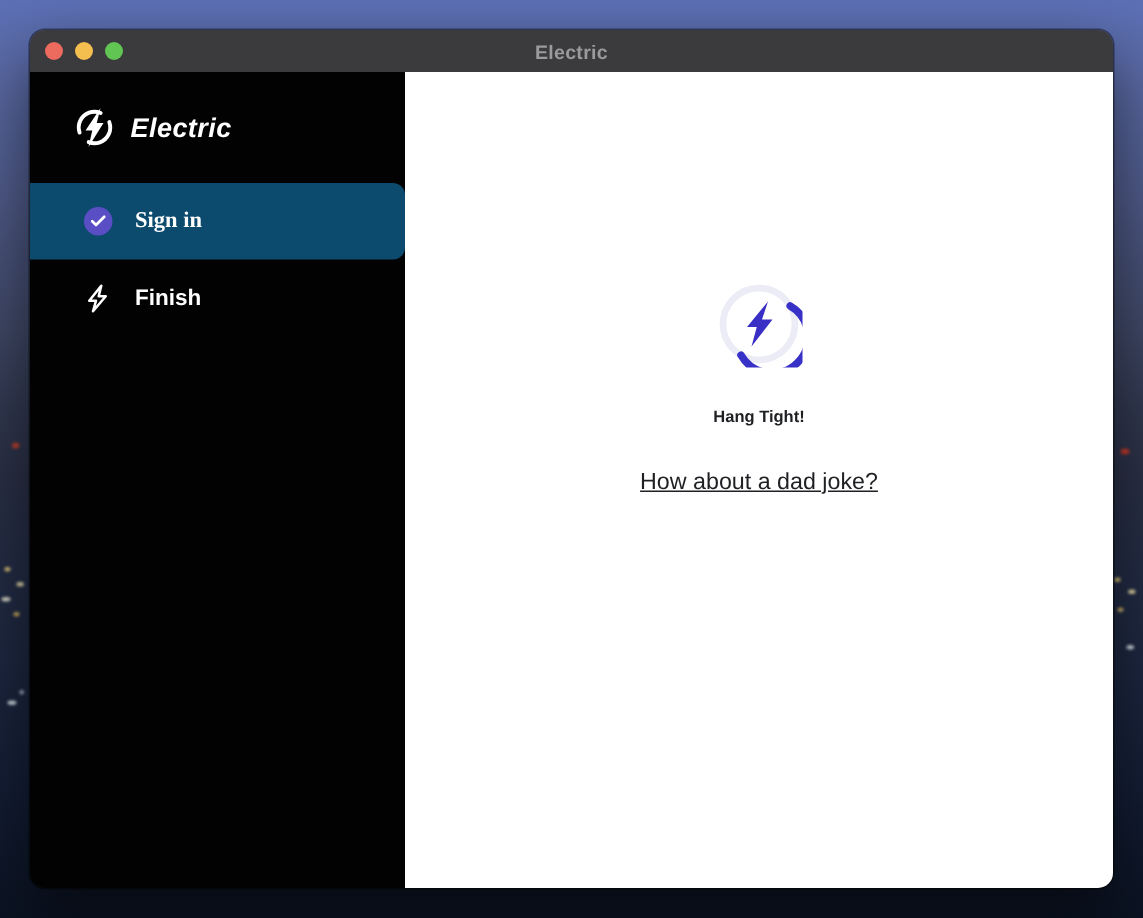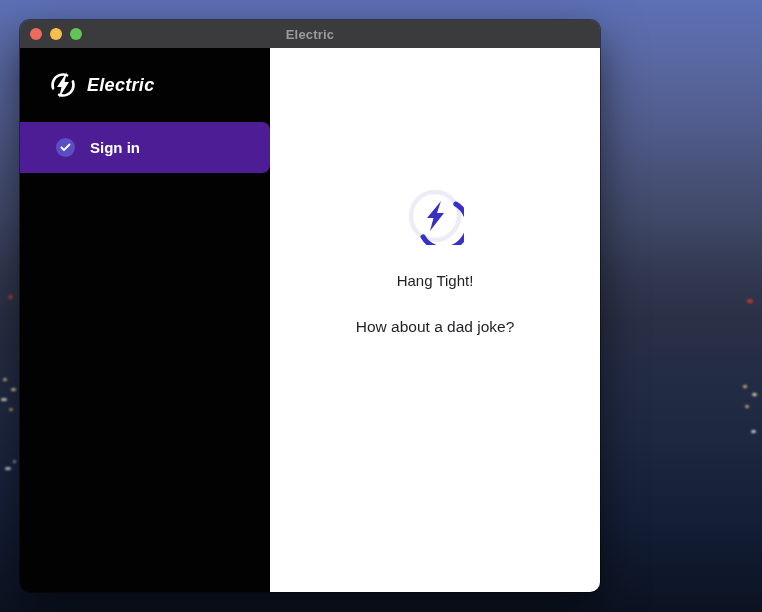--- a/index.html
+++ b/index.html
@@ -11,21 +11,21 @@
     position: absolute; inset: 0;
     background: linear-gradient(180deg,
       #5d70b6 0%, #5a6aa6 8%, #4f5a88 22%, #3f4866 36%,
       #313850 45%, #2a3046 52%, #232c45 62%, #1d2740 72%,
       #141e36 85%, #0b1322 100%);
   }
   .dot { position: absolute; border-radius: 50%; filter: blur(1px); }
 
   
   .window {
-    position: absolute; left: 20px; top: 20px; width: 580px; height: 572px;
+    position: absolute; left: 20px; top: 20px; width: 722px; height: 572px;
     border-radius: 10px; overflow: hidden;
     box-shadow: 0 18px 45px rgba(0,0,0,0.55), 0 0 0 1px rgba(0,0,0,0.45);
     display: flex; flex-direction: column;
   }
   .titlebar {
     height: 28px; background: #3b3b3d; flex: 0 0 28px;
     display: flex; align-items: center; position: relative;
   }
   .traffic { display: flex; gap: 8px; margin-left: 10px; }
   .light { width: 12px; height: 12px; border-radius: 50%; cursor: default; }
@@ -42,36 +42,36 @@
   
   .sidebar { width: 250px; flex: 0 0 250px; background: #020202; color: #fff; }
   .logo-row {
     height: 74px; display: flex; align-items: center; padding-left: 28px; gap: 9px;
   }
   .logo-text { font-size: 18px; font-weight: 700; font-style: italic; letter-spacing: .3px; }
   .nav-item {
     height: 51px; display: flex; align-items: center; gap: 15px;
     padding-left: 35px; cursor: pointer; font-size: 15px; font-weight: 700;
   }
-  .nav-item.active { background: #4c1d95; border-radius: 0 8px 8px 0; }
+  .nav-item.active { background: #0c4a6e; border-radius: 0 8px 8px 0; font-family: Liberation Serif, serif; }
   .icon-slot { width: 20px; height: 20px; display: flex; align-items: center; justify-content: center; }
   .check-circle {
     width: 19px; height: 19px; border-radius: 50%; background: #5a4ec5;
     display: flex; align-items: center; justify-content: center;
   }
 
   
   .main {
     flex: 1; background: #ffffff; color: #1f2023;
     display: flex; flex-direction: column; align-items: center;
     padding-top: 139px; text-align: center;
   }
   .spinner { width: 58px; height: 58px; }
-  .heading { margin-top: 27px; font-size: 15px; font-weight: 400; }
-  .line { margin-top: 28px; font-size: 15.5px; line-height: 20px; }
+  .heading { margin-top: 27px; font-size: 11px; font-weight: 700; }
+  .line { margin-top: 28px; font-size: 15.5px; line-height: 20px; text-decoration: underline; }
 </style>
 </head>
 <body>
 
 <div class="wallpaper">
 
   <div class="dot" style="left:8px;  top:295px; width:5px; height:4px; background:#b8402e;"></div>
   <div class="dot" style="left:3px;  top:378px; width:4px; height:3px; background:#d9c277;"></div>
   <div class="dot" style="left:11px; top:388px; width:5px; height:3px; background:#e3d9a8;"></div>
   <div class="dot" style="left:1px;  top:398px; width:6px; height:3px; background:#d8d8c8;"></div>
@@ -117,20 +117,28 @@
             <span class="check-circle">
               <svg width="11" height="9" viewBox="0 0 11 9">
                 <polyline points="1.5,4.5 4,7 9.5,1.5" fill="none" stroke="#ffffff" stroke-width="1.8" stroke-linecap="round" stroke-linejoin="round"></polyline>
               </svg>
             </span>
           </span>
           <span>Sign in</span>
         </div>
 
 
+        <div class="nav-item">
+          <span class="icon-slot">
+            <svg width="18" height="20" viewBox="0 0 18 20">
+              <path d="M11.5 1.5 3.5 11.5 8 11.5 6 18.5 14.5 8.5 9.8 8.5 Z" fill="none" stroke="#ffffff" stroke-width="1.7" stroke-linejoin="round"></path>
+            </svg>
+          </span>
+          <span>Finish</span>
+        </div>
 
       </div>
     </div>
 
     <div class="main">
       <div class="spinner">
         <svg width="58" height="58" viewBox="0 0 58 58">
           <circle cx="29" cy="29" r="24" fill="none" stroke="#ececf6" stroke-width="4.5"></circle>
           <path d="M17 49.8 A24 24 0 1 0 49.8 17" fill="none" stroke="#3831c8" stroke-width="5" stroke-linecap="round"></path>
           <polygon points="35,14 21,31 27.5,31 24,44 38,26 31,26" fill="#3a2fc4"></polygon>

